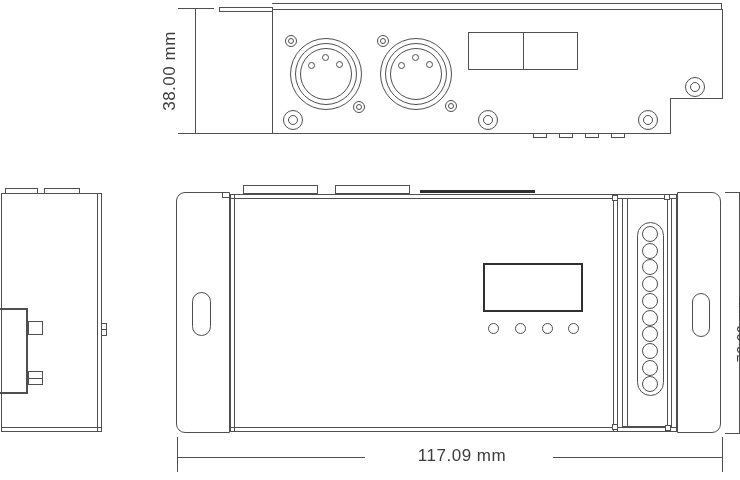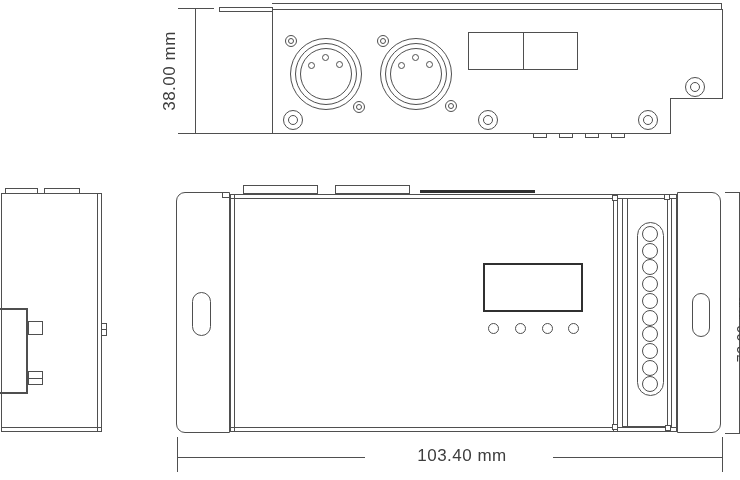--- a/index.html
+++ b/index.html
@@ -171,21 +171,21 @@
 
     <div class="box" style="left:677px;top:192px;width:44px;height:241px;border-radius:0 9px 9px 0;"></div>
     <div class="stadium" style="left:692px;top:293px;width:18px;height:44px;border-radius:9px;"></div>
   </div>
 
   <div class="abs" style="left:0;top:0;">
     <div class="v" style="left:177px;top:437px;height:35px;"></div>
     <div class="v" style="left:722px;top:437px;height:35px;"></div>
     <div class="h" style="left:177px;top:457px;width:188px;"></div>
     <div class="h" style="left:553px;top:457px;width:170px;"></div>
-    <div class="dimtext" style="left:406px;top:446px;width:112px;">103.40 mm</div>
+    <div class="dimtext" style="left:406px;top:446px;width:112px;">117.09 mm</div>
   </div>
 
   <div class="abs" style="left:0;top:0;">
     <div class="h" style="left:725px;top:192px;width:15px;"></div>
     <div class="h" style="left:725px;top:433px;width:15px;"></div>
     <div class="v" style="left:739px;top:192px;height:241px;"></div>
     <div class="dimtext rot" style="left:700px;top:321px;width:84px;height:16px;line-height:16px;font-size:14px;">72.00 mm</div>
   </div>
 
 </div>

